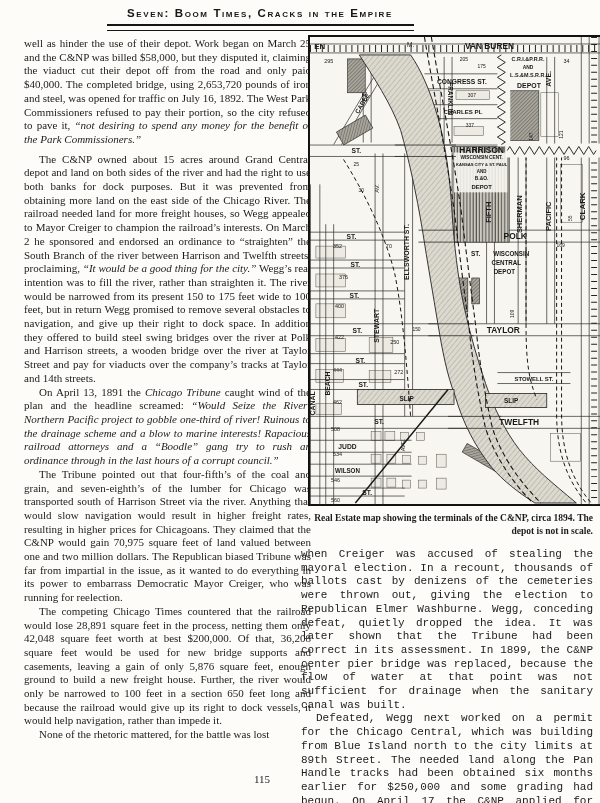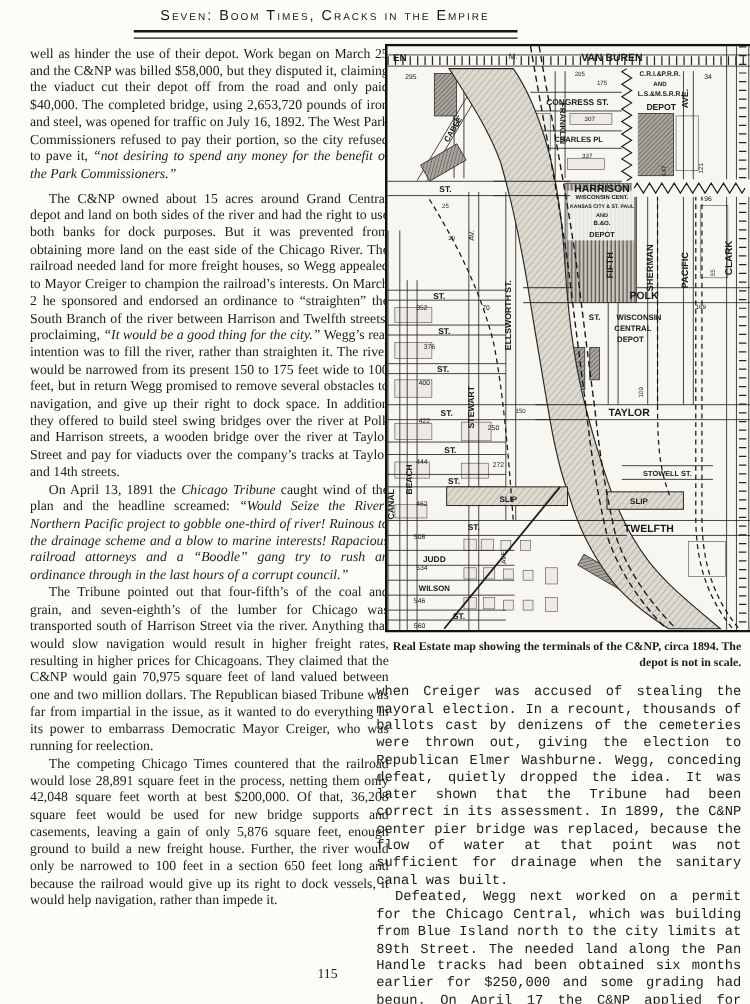--- a/index.html
+++ b/index.html
@@ -1,19 +1,19 @@
 <!DOCTYPE html>
 <html><head>
 <meta charset="utf-8">
 <style>
   html,body{margin:0;padding:0;}
   body{width:600px;height:803px;background:#fdfcf9;position:relative;overflow:hidden;
        font-family:"Liberation Serif",serif;color:#1b1b1b;}
   .chapter-head{position:absolute;top:7px;left:0;width:520px;text-align:center;
-       font-family:"Liberation Sans",sans-serif;font-variant:small-caps;font-weight:normal;
+       font-family:"Liberation Sans",sans-serif;font-variant:small-caps;font-weight:bold;
        font-size:11.5px;letter-spacing:1.6px;color:#161616;}
   .head-rule{position:absolute;top:24px;left:107px;width:307px;height:4px;
        border-top:2px solid #151515;border-bottom:1px solid #151515;}
   .col{position:absolute;font-size:11px;line-height:13.7px;text-align:justify;}
   .col-left{left:24px;top:37px;width:287px;}
   .col-right{left:301px;top:548px;width:292px;font-family:Liberation Mono, monospace;}
   .para{margin:0;}
   .para.ind{text-indent:15px;}
   .para.gap{margin-top:6px;}
   figure{position:absolute;left:308px;top:35px;margin:0;width:294px;height:351px;border-radius:10px;}
@@ -27,20 +27,21 @@
 
 <div class="chapter-head">Seven: Boom Times, Cracks in the Empire</div>
 <div class="head-rule"></div>
 
 <div class="col col-left" id="col-left">
     <p class="para">well as hinder the use of their depot. Work began on March 25 and the C&amp;NP was billed $58,000, but they disputed it, claiming the viaduct cut their depot off from the road and only paid $40,000. The completed bridge, using 2,653,720 pounds of iron and steel, was opened for traffic on July 16, 1892. The West Park Commissioners refused to pay their portion, so the city refused to pave it, <i>“not desiring to spend any money for the benefit of the Park Commissioners.”</i></p>
     <p class="para ind gap">The C&amp;NP owned about 15 acres around Grand Central depot and land on both sides of the river and had the right to use both banks for dock purposes. But it was prevented from obtaining more land on the east side of the Chicago River. The railroad needed land for more freight houses, so Wegg appealed to Mayor Creiger to champion the railroad’s interests. On March 2 he sponsored and endorsed an ordinance to “straighten” the South Branch of the river between Harrison and Twelfth streets, proclaiming, <i>“It would be a good thing for the city.”</i> Wegg’s real intention was to fill the river, rather than straighten it. The river would be narrowed from its present 150 to 175 feet wide to 100 feet, but in return Wegg promised to remove several obstacles to navigation, and give up their right to dock space. In addition they offered to build steel swing bridges over the river at Polk and Harrison streets, a wooden bridge over the river at Taylor Street and pay for viaducts over the company’s tracks at Taylor and 14th streets.</p>
     <p class="para ind">On April 13, 1891 the <i>Chicago Tribune</i> caught wind of the plan and the headline screamed: <i>“Would Seize the River! Northern Pacific project to gobble one-third of river! Ruinous to the drainage scheme and a blow to marine interests! Rapacious railroad attorneys and a “Boodle” gang try to rush an ordinance through in the last hours of a corrupt council.”</i></p>
     <p class="para ind">The Tribune pointed out that four-fifth’s of the coal and grain, and seven-eighth’s of the lumber for Chicago was transported south of Harrison Street via the river. Anything that would slow navigation would result in higher freight rates, resulting in higher prices for Chicagoans. They claimed that the C&amp;NP would gain 70,975 square feet of land valued between one and two million dollars. The Republican biased Tribune was far from impartial in the issue, as it wanted to do everything in its power to embarrass Democratic Mayor Creiger, who was running for reelection.</p>
     <p class="para ind">The competing Chicago Times countered that the railroad would lose 28,891 square feet in the process, netting them only 42,048 square feet worth at best $200,000. Of that, 36,208 square feet would be used for new bridge supports and casements, leaving a gain of only 5,876 square feet, enough ground to build a new freight house. Further, the river would only be narrowed to 100 feet in a section 650 feet long and because the railroad would give up its right to dock vessels, it would help navigation, rather than impede it.</p>
+    <p class="para ind">None of the rhetoric mattered, for the battle was lost</p>
   </div>
 
 <figure>
 <svg id="map-svg" width="294" height="471" viewBox="0 0 298 473" preserveAspectRatio="none">
   <defs>
     <pattern id="hatchRiver" width="4" height="4" patternUnits="userSpaceOnUse" patternTransform="rotate(40)">
       <rect width="4" height="4" fill="#dcd9cf"></rect>
       <line x1="0" y1="0" x2="0" y2="4" stroke="#8d8a80" stroke-width="0.7"></line>
     </pattern>
     <pattern id="hatchDark" width="2.6" height="2.6" patternUnits="userSpaceOnUse" patternTransform="rotate(45)">

